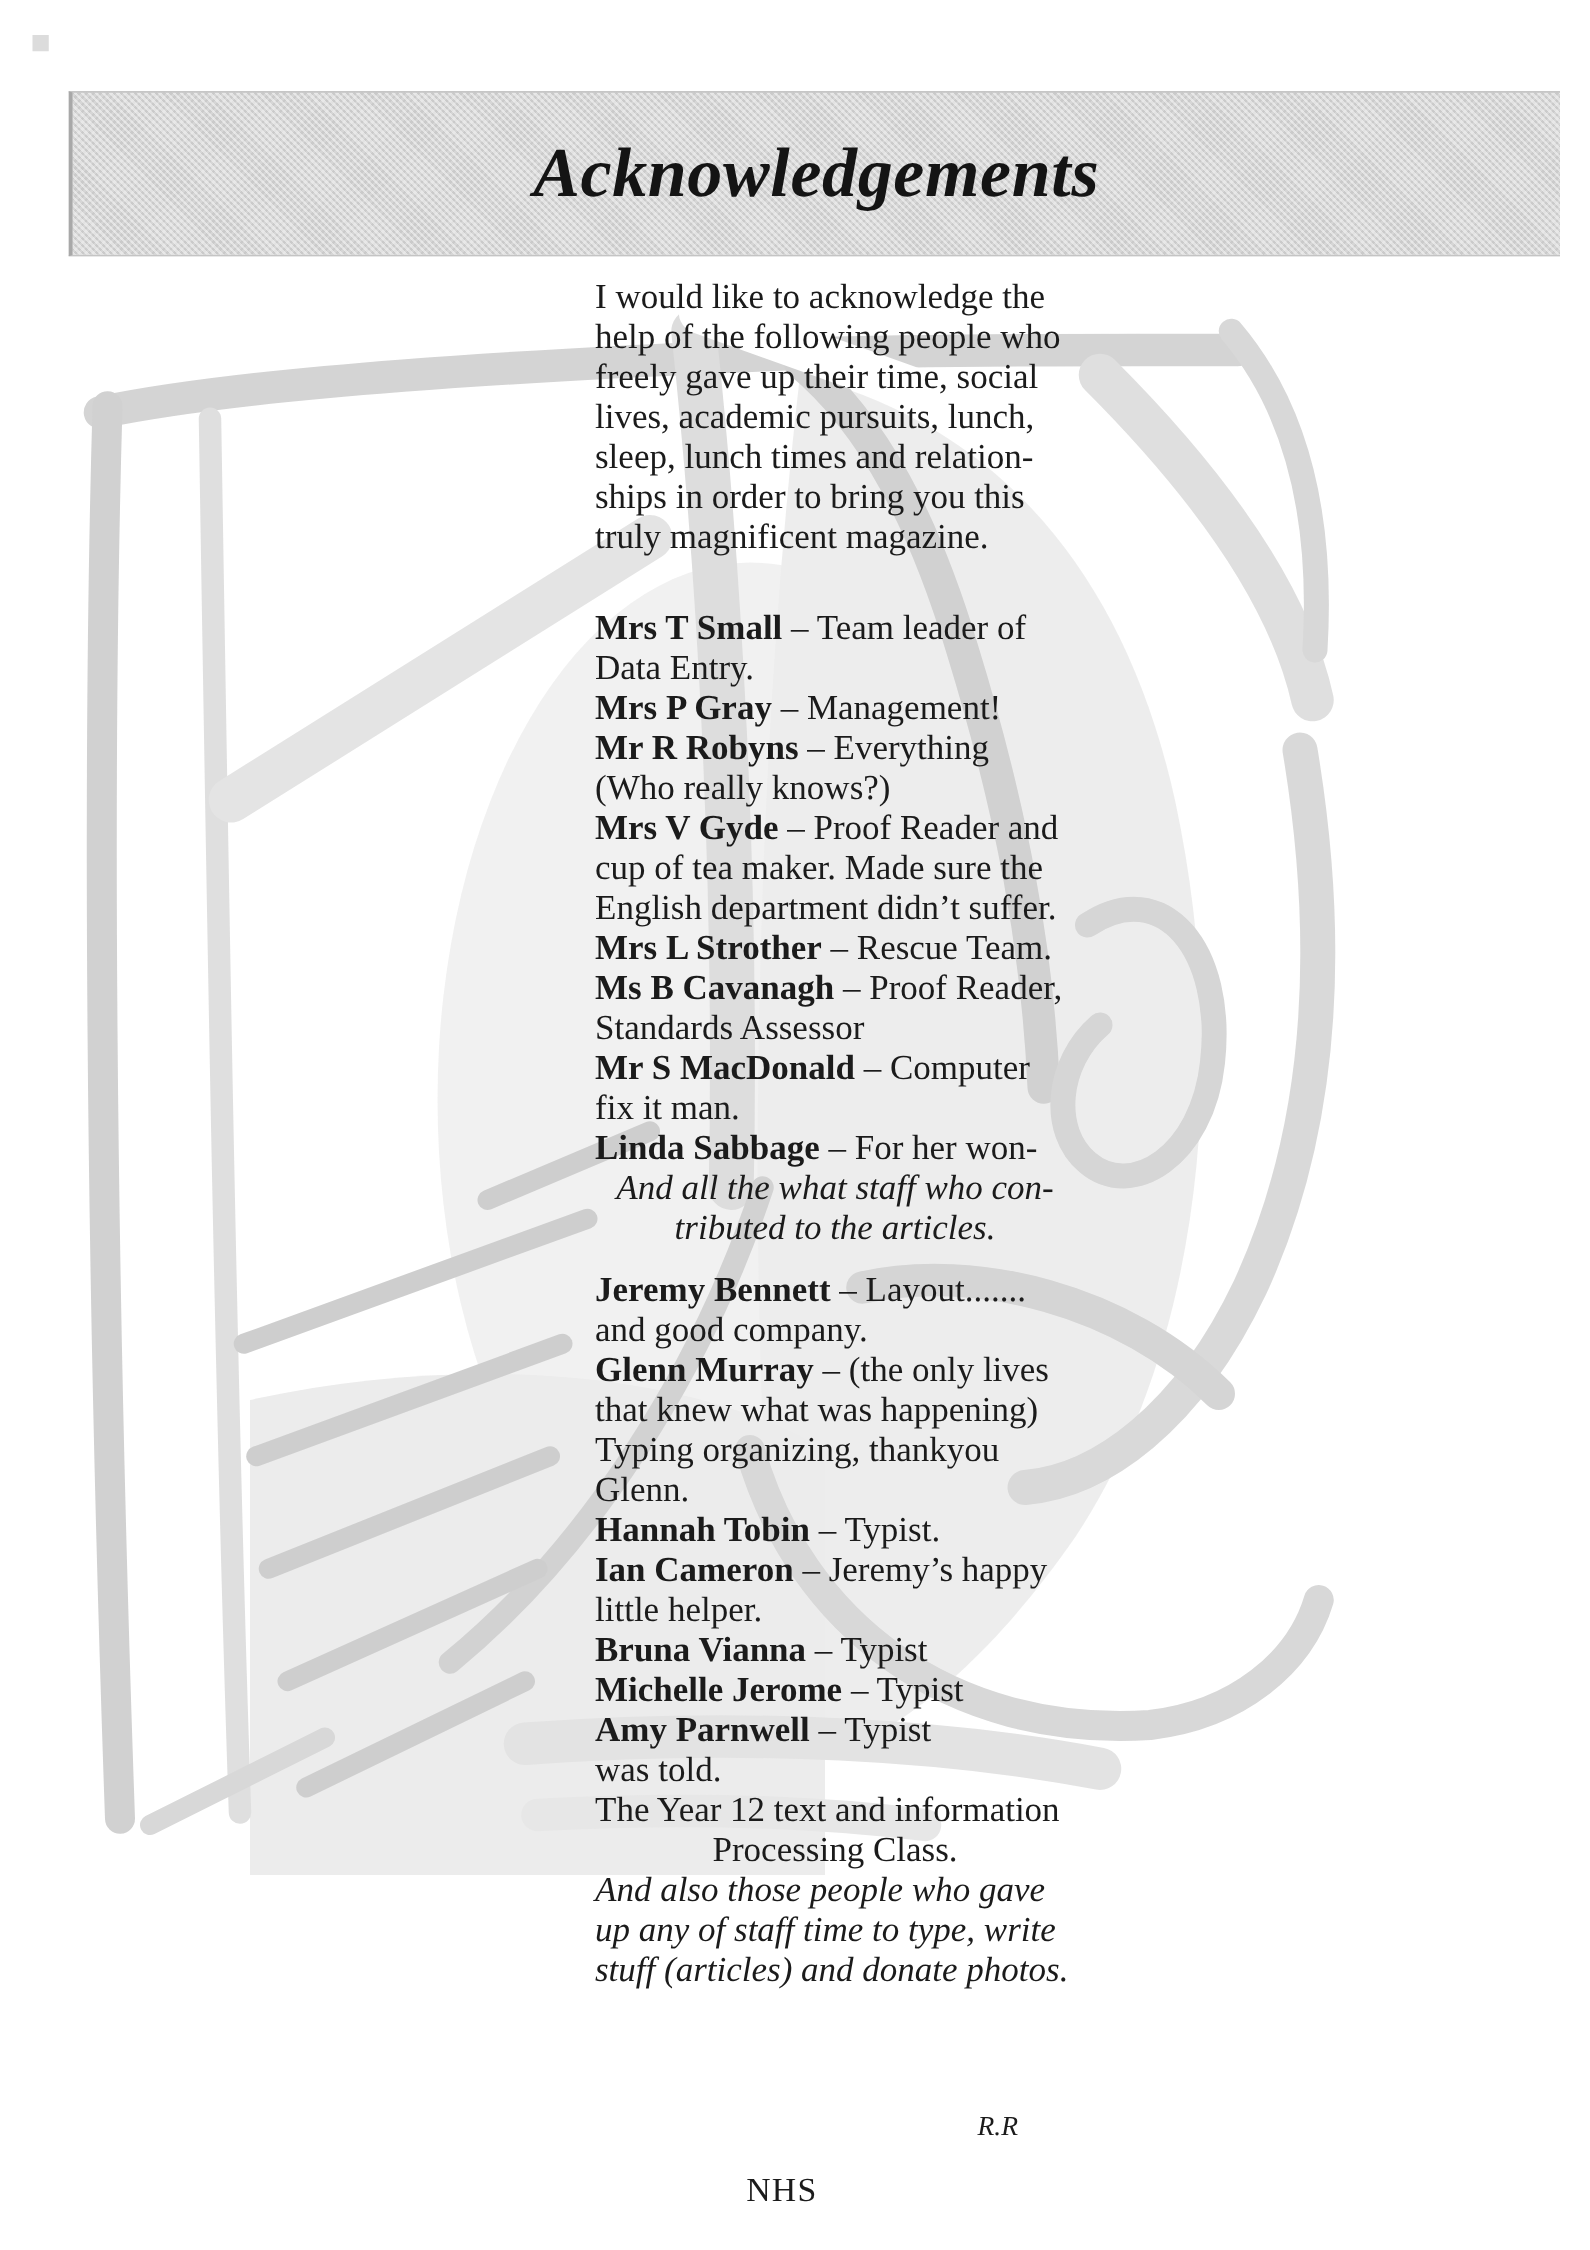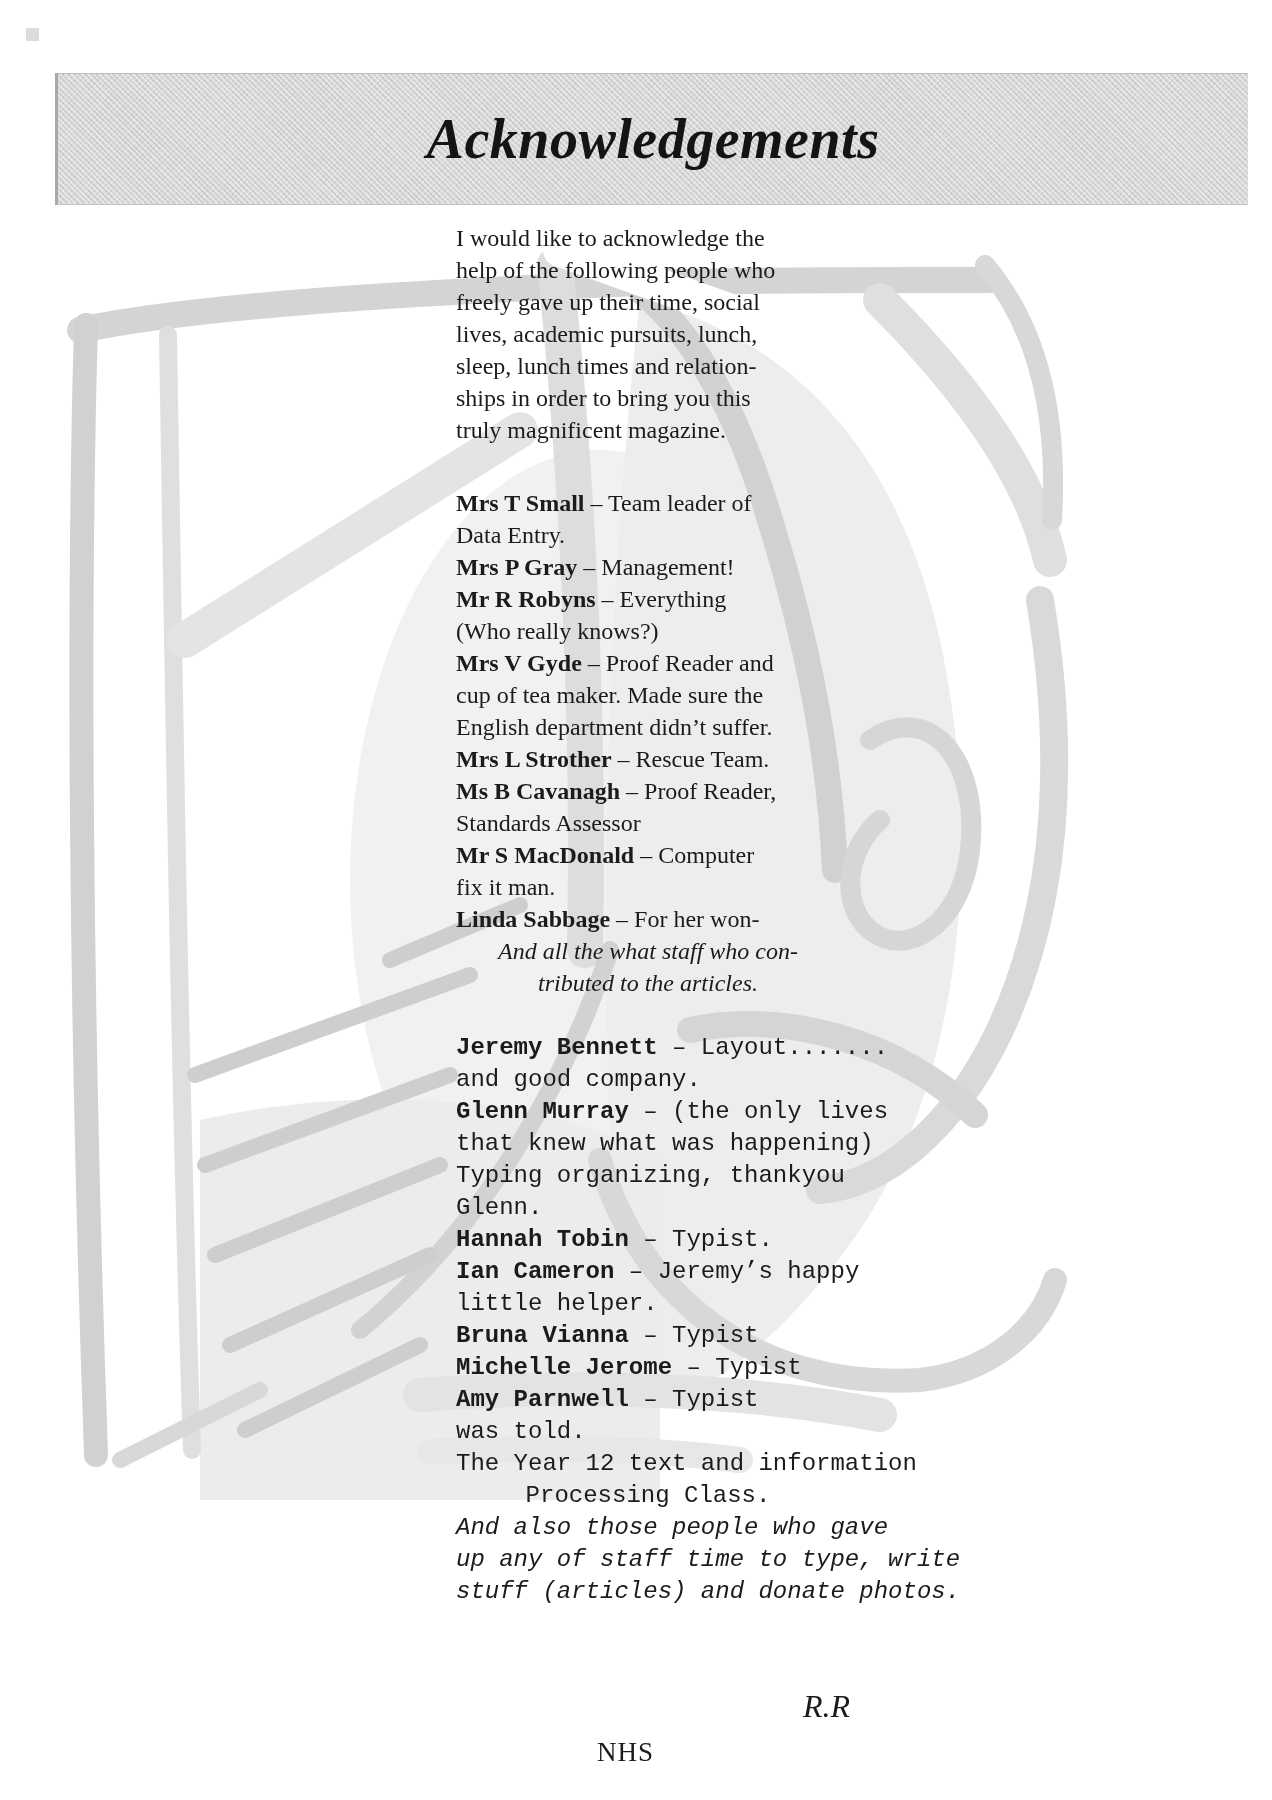--- a/index.html
+++ b/index.html
@@ -15,30 +15,30 @@
       repeating-linear-gradient(45deg,rgba(255,255,255,.45) 0 2px,rgba(0,0,0,0) 2px 4px),
       repeating-linear-gradient(-45deg,rgba(150,150,150,.18) 0 2px,rgba(0,0,0,0) 2px 4px);
     border-left:3px solid #a8a8a8;border-top:1px solid #bdbdbd;border-bottom:1px solid #c4c4c4;
     display:flex;align-items:center;justify-content:center;
   }
   .banner-title{
     font-size:56px;font-weight:bold;font-style:italic;color:#141414;letter-spacing:0.5px;
   }
   .artwork{position:absolute;left:0;top:230px;width:1100px;height:1340px;opacity:.95;}
   .text-column{
-    position:absolute;left:456px;top:222px;width:384px;
-    font-size:24px;line-height:32px;
+    position:absolute;left:476px;top:222px;width:384px;
+    font-size:28px;line-height:32px;
   }
   .line{white-space:nowrap;}
   .line.center{text-align:center;white-space:nowrap;}
   .line.italic{font-style:italic;}
   .bold{font-weight:bold;}
   .block-1{margin-top:41px;}
-  .block-2{margin-top:33px;font-family:Liberation Mono, monospace;}
-  .signature{position:absolute;left:803px;top:1688px;font-size:32px;font-style:italic;}
+  .block-2{margin-top:18px;}
+  .signature{position:absolute;left:782px;top:1688px;font-size:22px;font-style:italic;}
   .footer{position:absolute;left:597px;top:1737px;font-size:27px;letter-spacing:1px;}
 </style>
 </head>
 <body>
 
 <div class="page">
 
   <div class="corner-mark"></div>
 
   <div class="banner">

